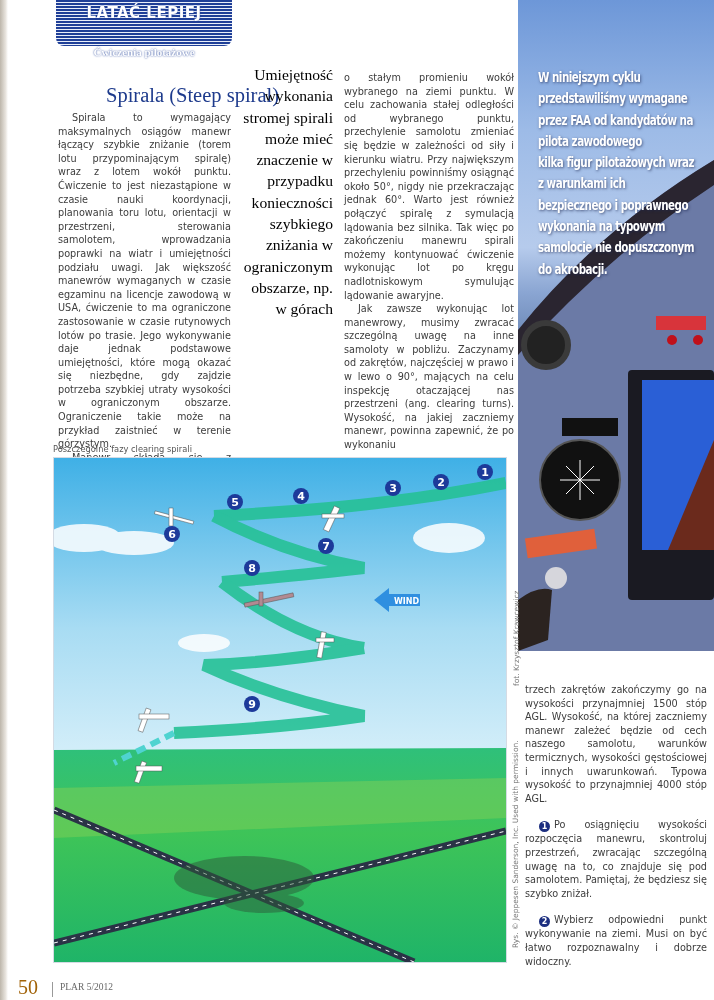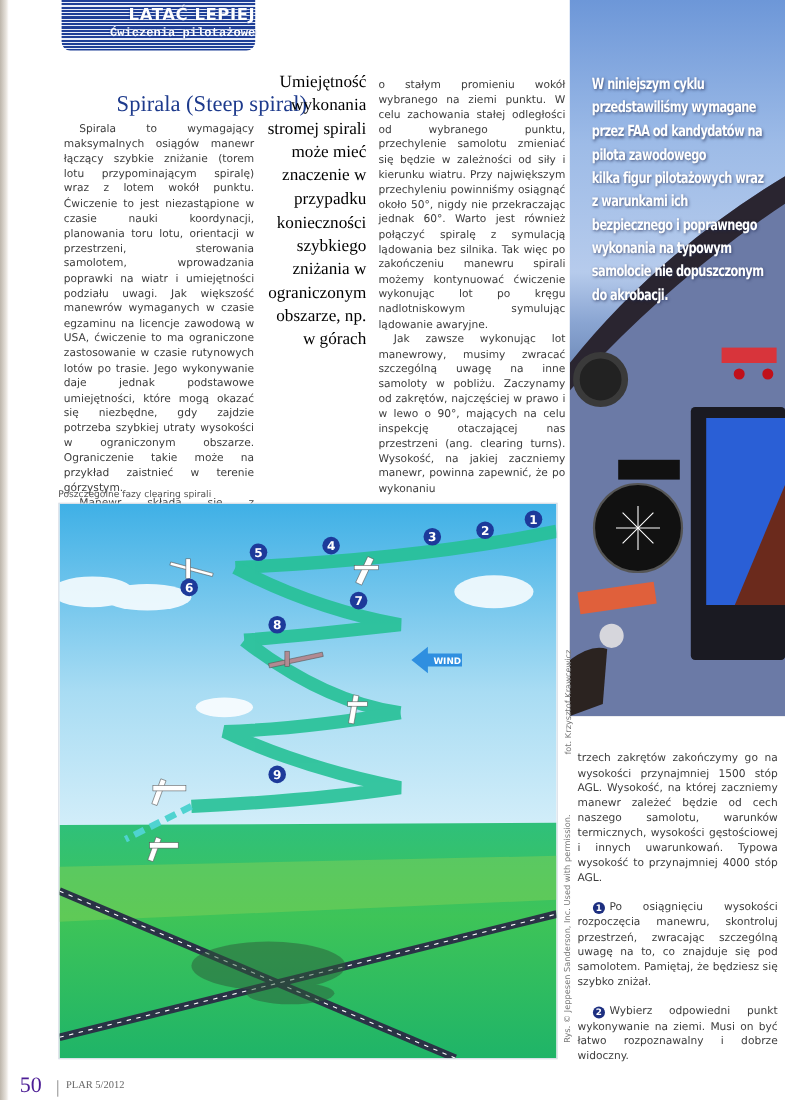--- a/index.html
+++ b/index.html
@@ -1,38 +1,38 @@
 <!DOCTYPE html>
 <html><head>
 <meta charset="utf-8">
 <style>
   html,body{margin:0;padding:0;}
   body{width:714px;height:1000px;position:relative;overflow:hidden;background:#ffffff;font-family:"DejaVu Sans",sans-serif;color:#3a3a3a;}
   .edge{position:absolute;left:0;top:0;width:8px;height:1000px;background:linear-gradient(90deg,#bdb6ab,#e8e4de 70%,#ffffff);}
   .banner{position:absolute;left:56px;top:0;width:176px;height:46px;border-radius:0 0 8px 8px;
-    background:repeating-linear-gradient(180deg,#1f3f97 0 2px,#e9eef9 2px 3px);text-align:right;color:#fff;}
+    background:repeating-linear-gradient(180deg,#1f3f97 0 2px,#e9eef9 2px 3px);text-align:center;color:#fff;}
   .banner .t1{font-family:"DejaVu Sans",sans-serif;font-weight:bold;font-size:15px;letter-spacing:0.5px;line-height:20px;margin-top:3px;text-shadow:0 0 2px #1f3f97;}
-  .banner .t2{font-family:Liberation Mono, monospace;font-weight:bold;font-size:11px;line-height:16px;text-shadow:0 0 2px #1f3f97;}
+  .banner .t2{font-family:Liberation Serif, serif;font-weight:bold;font-size:11px;line-height:16px;text-shadow:0 0 2px #1f3f97;margin-top:21px;}
   .title{position:absolute;left:58px;top:84px;font-family:"Liberation Serif",serif;font-size:20.5px;color:#1d3a8c;white-space:nowrap;margin-left:48px;}
   .col{position:absolute;font-family:"DejaVu Sans",sans-serif;font-size:9.7px;line-height:13.6px;text-align:justify;color:#3c3c3c;}
   .col p{margin:0;text-indent:14px;}
   .col p.noind{text-indent:0;}
   .col1{left:58px;top:111px;width:173px;}
   .col3{left:344px;top:71px;width:170px;}
   .col4{left:525px;top:683px;width:182px;}
   .pull{position:absolute;left:240px;top:64px;width:93px;text-align:right;font-family:"Liberation Serif",serif;font-size:15.6px;line-height:21.3px;color:#000000;}
   .photo{position:absolute;left:518px;top:0;width:196px;height:651px;overflow:hidden;
     background:linear-gradient(180deg,#6d97d8 0%,#9dbbe7 20%,#b6cbec 38%,#8aa5d2 45%,#5f7cab 55%,#6f7ea7 70%,#596690 85%,#464b68 100%);padding-left:48px;}
   .photo .dash{position:absolute;left:0;top:0;width:196px;height:651px;}
   .photo .overlay{position:absolute;left:20px;top:67px;width:176px;font-family:"DejaVu Sans Condensed","DejaVu Sans",sans-serif;font-weight:bold;font-size:14px;line-height:21.3px;color:#ffffff;letter-spacing:-0.6px;transform:scaleX(0.82);transform-origin:left top;width:214px;text-shadow:1px 1px 3px rgba(30,40,80,0.7);}
   .credit-photo{position:absolute;left:512px;top:686px;transform:rotate(-90deg);transform-origin:left top;font-size:7.5px;color:#777;white-space:nowrap;}
   .credit-ill{position:absolute;left:511px;top:948px;transform:rotate(-90deg);transform-origin:left top;font-size:7.5px;color:#777;white-space:nowrap;}
   .fig-caption{position:absolute;left:53px;top:444px;font-size:8.3px;color:#555;}
   .figure{position:absolute;left:53px;top:457px;width:452px;height:504px;overflow:hidden;border:1px solid #d4dbe4;}
-  .footer-num{position:absolute;left:18px;top:976px;font-family:"Liberation Serif",serif;font-size:20px;color:#4c1d95;}
+  .footer-num{position:absolute;left:18px;top:976px;font-family:"Liberation Serif",serif;font-size:20px;color:#a16207;}
   .footer-sep{position:absolute;left:52px;top:982px;width:1px;height:15px;background:#999;}
   .footer-pub{position:absolute;left:60px;top:982px;font-family:"Liberation Serif",serif;font-size:9.5px;color:#666;}
   .badge-num{font-family:"DejaVu Sans",sans-serif;font-weight:bold;font-size:11px;fill:#fff;}
   .bullet{display:inline-block;width:11px;height:11px;border-radius:50%;background:#1d2f80;color:#fff;font-size:8px;font-weight:bold;line-height:11px;text-align:center;text-indent:0;vertical-align:-1px;margin-right:4px;}
 </style>
 </head>
 <body>
 
 <div class="edge"></div>
 

